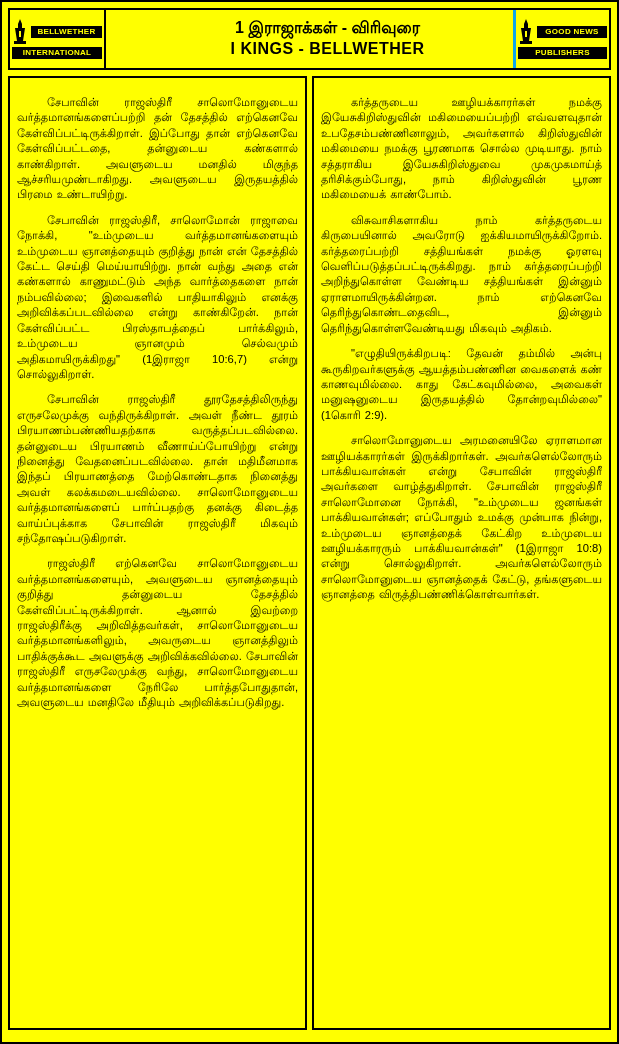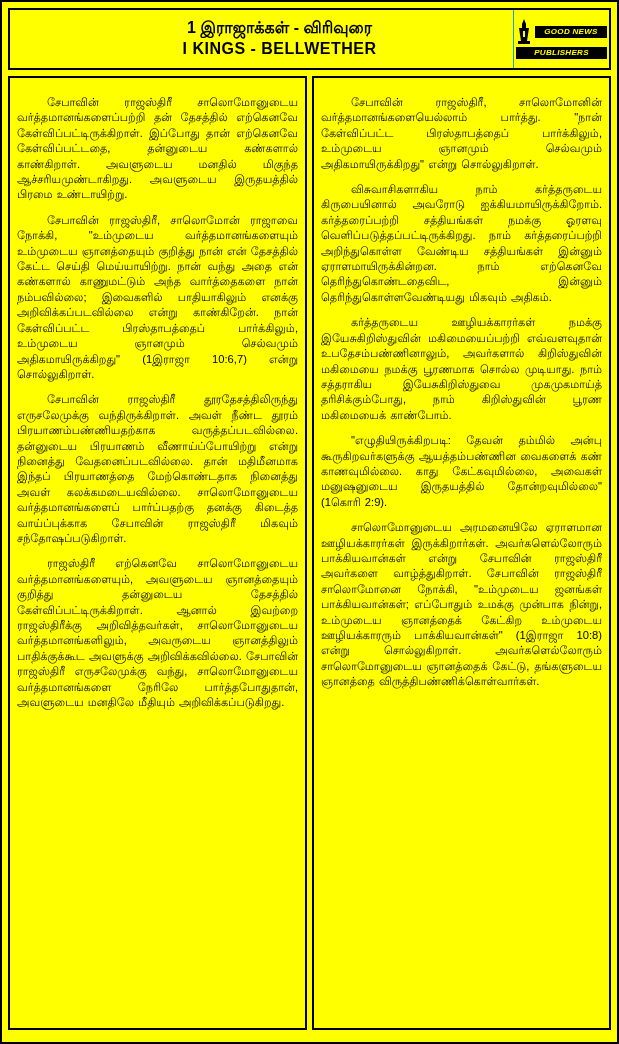--- a/index.html
+++ b/index.html
@@ -34,22 +34,21 @@
     width: 96px;
     border-right: 2px solid #000000;
     box-sizing: border-box;
     display: flex;
     align-items: center;
     justify-content: center;
     padding: 2px;
   }
   .logo-box.right {
     border-right: none;
-    border-left: 1px solid #0ea5e9;
-    font-style: italic;
+    border-left: 3px solid #0ea5e9;
   }
   .logo-inner {
     display: flex;
     flex-direction: column;
     align-items: center;
     justify-content: center;
     width: 100%;
   }
   .logo-row {
     display: flex;
@@ -126,20 +125,37 @@
   }
   p.para:last-child { margin-bottom: 0; }
 </style>
 </head>
 <body>
 
 <div class="page">
 
   <div class="header">
 
+    <div class="logo-box">
+      <div class="logo-inner">
+        <div class="logo-row">
+          <svg class="logo-mark" viewBox="0 0 16 26">
+            <polygon points="8,0 10,5 6,5" fill="#000"></polygon>
+            <rect x="6" y="5" width="4" height="4" fill="#000"></rect>
+            <polygon points="3,9 13,9 11,22 5,22" fill="#000"></polygon>
+            <rect x="2" y="22" width="12" height="3" fill="#000"></rect>
+            <rect x="7" y="12" width="2" height="6" fill="#ffff00"></rect>
+          </svg>
+          <div class="logo-band">BELLWETHER</div>
+        </div>
+        <div class="logo-row" style="margin-top:2px;">
+          <div class="logo-band">INTERNATIONAL</div>
+        </div>
+      </div>
+    </div>
 
     <div class="title-box">
       <div class="title-ta">1 இராஜாக்கள்  -  விரிவுரை</div>
       <div class="title-en">I KINGS - BELLWETHER</div>
     </div>
 
     <div class="logo-box right">
       <div class="logo-inner">
         <div class="logo-row">
           <svg class="logo-mark" viewBox="0 0 16 26">
@@ -162,22 +178,21 @@
   <div class="columns">
 
     <div class="col left">
       <p class="para">சேபாவின் ராஜஸ்திரீ சாலொமோனுடைய வர்த்தமானங்களைப்பற்றி தன் தேசத்தில் எற்கெனவே கேள்விப்பட்டிருக்கிறாள். இப்போது தான் எற்கெனவே கேள்விப்பட்டதை, தன்னுடைய கண்களால் காண்கிறாள். அவளுடைய மனதில் மிகுந்த ஆச்சரியமுண்டாகிறது. அவளுடைய இருதயத்தில் பிரமை உண்டாயிற்று.</p>
       <p class="para">சேபாவின் ராஜஸ்திரீ, சாலொமோன் ராஜாவை நோக்கி, "உம்முடைய வர்த்தமானங்களையும் உம்முடைய ஞானத்தையும் குறித்து நான் என் தேசத்தில் கேட்ட செய்தி மெய்யாயிற்று. நான் வந்து அதை என் கண்களால் காணுமட்டும் அந்த வார்த்தைகளை நான் நம்பவில்லை; இவைகளில் பாதியாகிலும் எனக்கு அறிவிக்கப்படவில்லை என்று காண்கிறேன். நான் கேள்விப்பட்ட பிரஸ்தாபத்தைப் பார்க்கிலும், உம்முடைய ஞானமும் செல்வமும் அதிகமாயிருக்கிறது" (1இராஜா 10:6,7) என்று சொல்லுகிறாள்.</p>
       <p class="para">சேபாவின் ராஜஸ்திரீ தூரதேசத்திலிருந்து எருசலேமுக்கு வந்திருக்கிறாள். அவள் நீண்ட தூரம் பிரயாணம்பண்ணியதற்காக வருத்தப்படவில்லை. தன்னுடைய பிரயாணம் வீணாய்ப்போயிற்று என்று நினைத்து வேதனைப்படவில்லை. தான் மதிமீனமாக இந்தப் பிரயாணத்தை மேற்கொண்டதாக நினைத்து அவள் கலக்கமடையவில்லை. சாலொமோனுடைய வர்த்தமானங்களைப் பார்ப்பதற்கு தனக்கு கிடைத்த வாய்ப்புக்காக சேபாவின் ராஜஸ்திரீ மிகவும் சந்தோஷப்படுகிறாள்.</p>
       <p class="para">ராஜஸ்திரீ எற்கெனவே சாலொமோனுடைய வர்த்தமானங்களையும், அவளுடைய ஞானத்தையும் குறித்து தன்னுடைய தேசத்தில் கேள்விப்பட்டிருக்கிறாள். ஆனால் இவற்றை ராஜஸ்திரீக்கு அறிவித்தவர்கள், சாலொமோனுடைய வர்த்தமானங்களிலும், அவருடைய ஞானத்திலும் பாதிக்குக்கூட அவளுக்கு அறிவிக்கவில்லை. சேபாவின் ராஜஸ்திரீ எருசலேமுக்கு வந்து, சாலொமோனுடைய வர்த்தமானங்களை நேரிலே பார்த்தபோதுதான், அவளுடைய மனதிலே மீதியும் அறிவிக்கப்படுகிறது.</p>
     </div>
 
     <div class="col right">
-      <p class="para">சேபாவின் ராஜஸ்திரீ, சாலொமோனின் வர்த்தமானங்களையெல்லாம் பார்த்து. "நான் கேள்விப்பட்ட பிரஸ்தாபத்தைப் பார்க்கிலும், உம்முடைய ஞானமும் செல்வமும் அதிகமாயிருக்கிறது" என்று சொல்லுகிறாள்.</p>
+      <p class="para">கர்த்தருடைய ஊழியக்காரர்கள் நமக்கு இயேசுகிறிஸ்துவின் மகிமையைப்பற்றி எவ்வளவுதான் உபதேசம்பண்ணினாலும், அவர்களால் கிறிஸ்துவின் மகிமையை நமக்கு பூரணமாக சொல்ல முடியாது. நாம் சத்தராகிய இயேசுகிறிஸ்துவை முகமுகமாய்த் தரிசிக்கும்போது, நாம் கிறிஸ்துவின் பூரண மகிமையைக் காண்போம்.</p>
       <p class="para">விசுவாசிகளாகிய நாம் கர்த்தருடைய கிருபையினால் அவரோடு ஐக்கியமாயிருக்கிறோம். கர்த்தரைப்பற்றி சத்தியங்கள் நமக்கு ஓரளவு வெளிப்படுத்தப்பட்டிருக்கிறது. நாம் கர்த்தரைப்பற்றி அறிந்துகொள்ள வேண்டிய சத்தியங்கள் இன்னும் ஏராளமாயிருக்கின்றன. நாம் எற்கெனவே தெரிந்துகொண்டதைவிட, இன்னும் தெரிந்துகொள்ளவேண்டியது மிகவும் அதிகம்.</p>
-      <p class="para">கர்த்தருடைய ஊழியக்காரர்கள் நமக்கு இயேசுகிறிஸ்துவின் மகிமையைப்பற்றி எவ்வளவுதான் உபதேசம்பண்ணினாலும், அவர்களால் கிறிஸ்துவின் மகிமையை நமக்கு பூரணமாக சொல்ல முடியாது. நாம் சத்தராகிய இயேசுகிறிஸ்துவை முகமுகமாய்த் தரிசிக்கும்போது, நாம் கிறிஸ்துவின் பூரண மகிமையைக் காண்போம்.</p>
       <p class="para">"எழுதியிருக்கிறபடி: தேவன் தம்மில் அன்பு கூருகிறவர்களுக்கு ஆயத்தம்பண்ணின வைகளைக் கண் காணவுமில்லை. காது கேட்கவுமில்லை, அவைகள் மனுஷனுடைய இருதயத்தில் தோன்றவுமில்லை" (1கொரி 2:9).</p>
       <p class="para">சாலொமோனுடைய அரமனையிலே ஏராளமான ஊழியக்காரர்கள் இருக்கிறார்கள். அவர்களெல்லோரும் பாக்கியவான்கள் என்று சேபாவின் ராஜஸ்திரீ அவர்களை வாழ்த்துகிறாள். சேபாவின் ராஜஸ்திரீ சாலொமோனை நோக்கி, "உம்முடைய ஜனங்கள் பாக்கியவான்கள்; எப்போதும் உமக்கு முன்பாக நின்று, உம்முடைய ஞானத்தைக் கேட்கிற உம்முடைய ஊழியக்காரரும் பாக்கியவான்கள்" (1இராஜா 10:8) என்று சொல்லுகிறாள். அவர்களெல்லோரும் சாலொமோனுடைய ஞானத்தைக் கேட்டு, தங்களுடைய ஞானத்தை விருத்திபண்ணிக்கொள்வார்கள்.</p>
     </div>
 
   </div>
 
 </div>
 
 </body></html>

